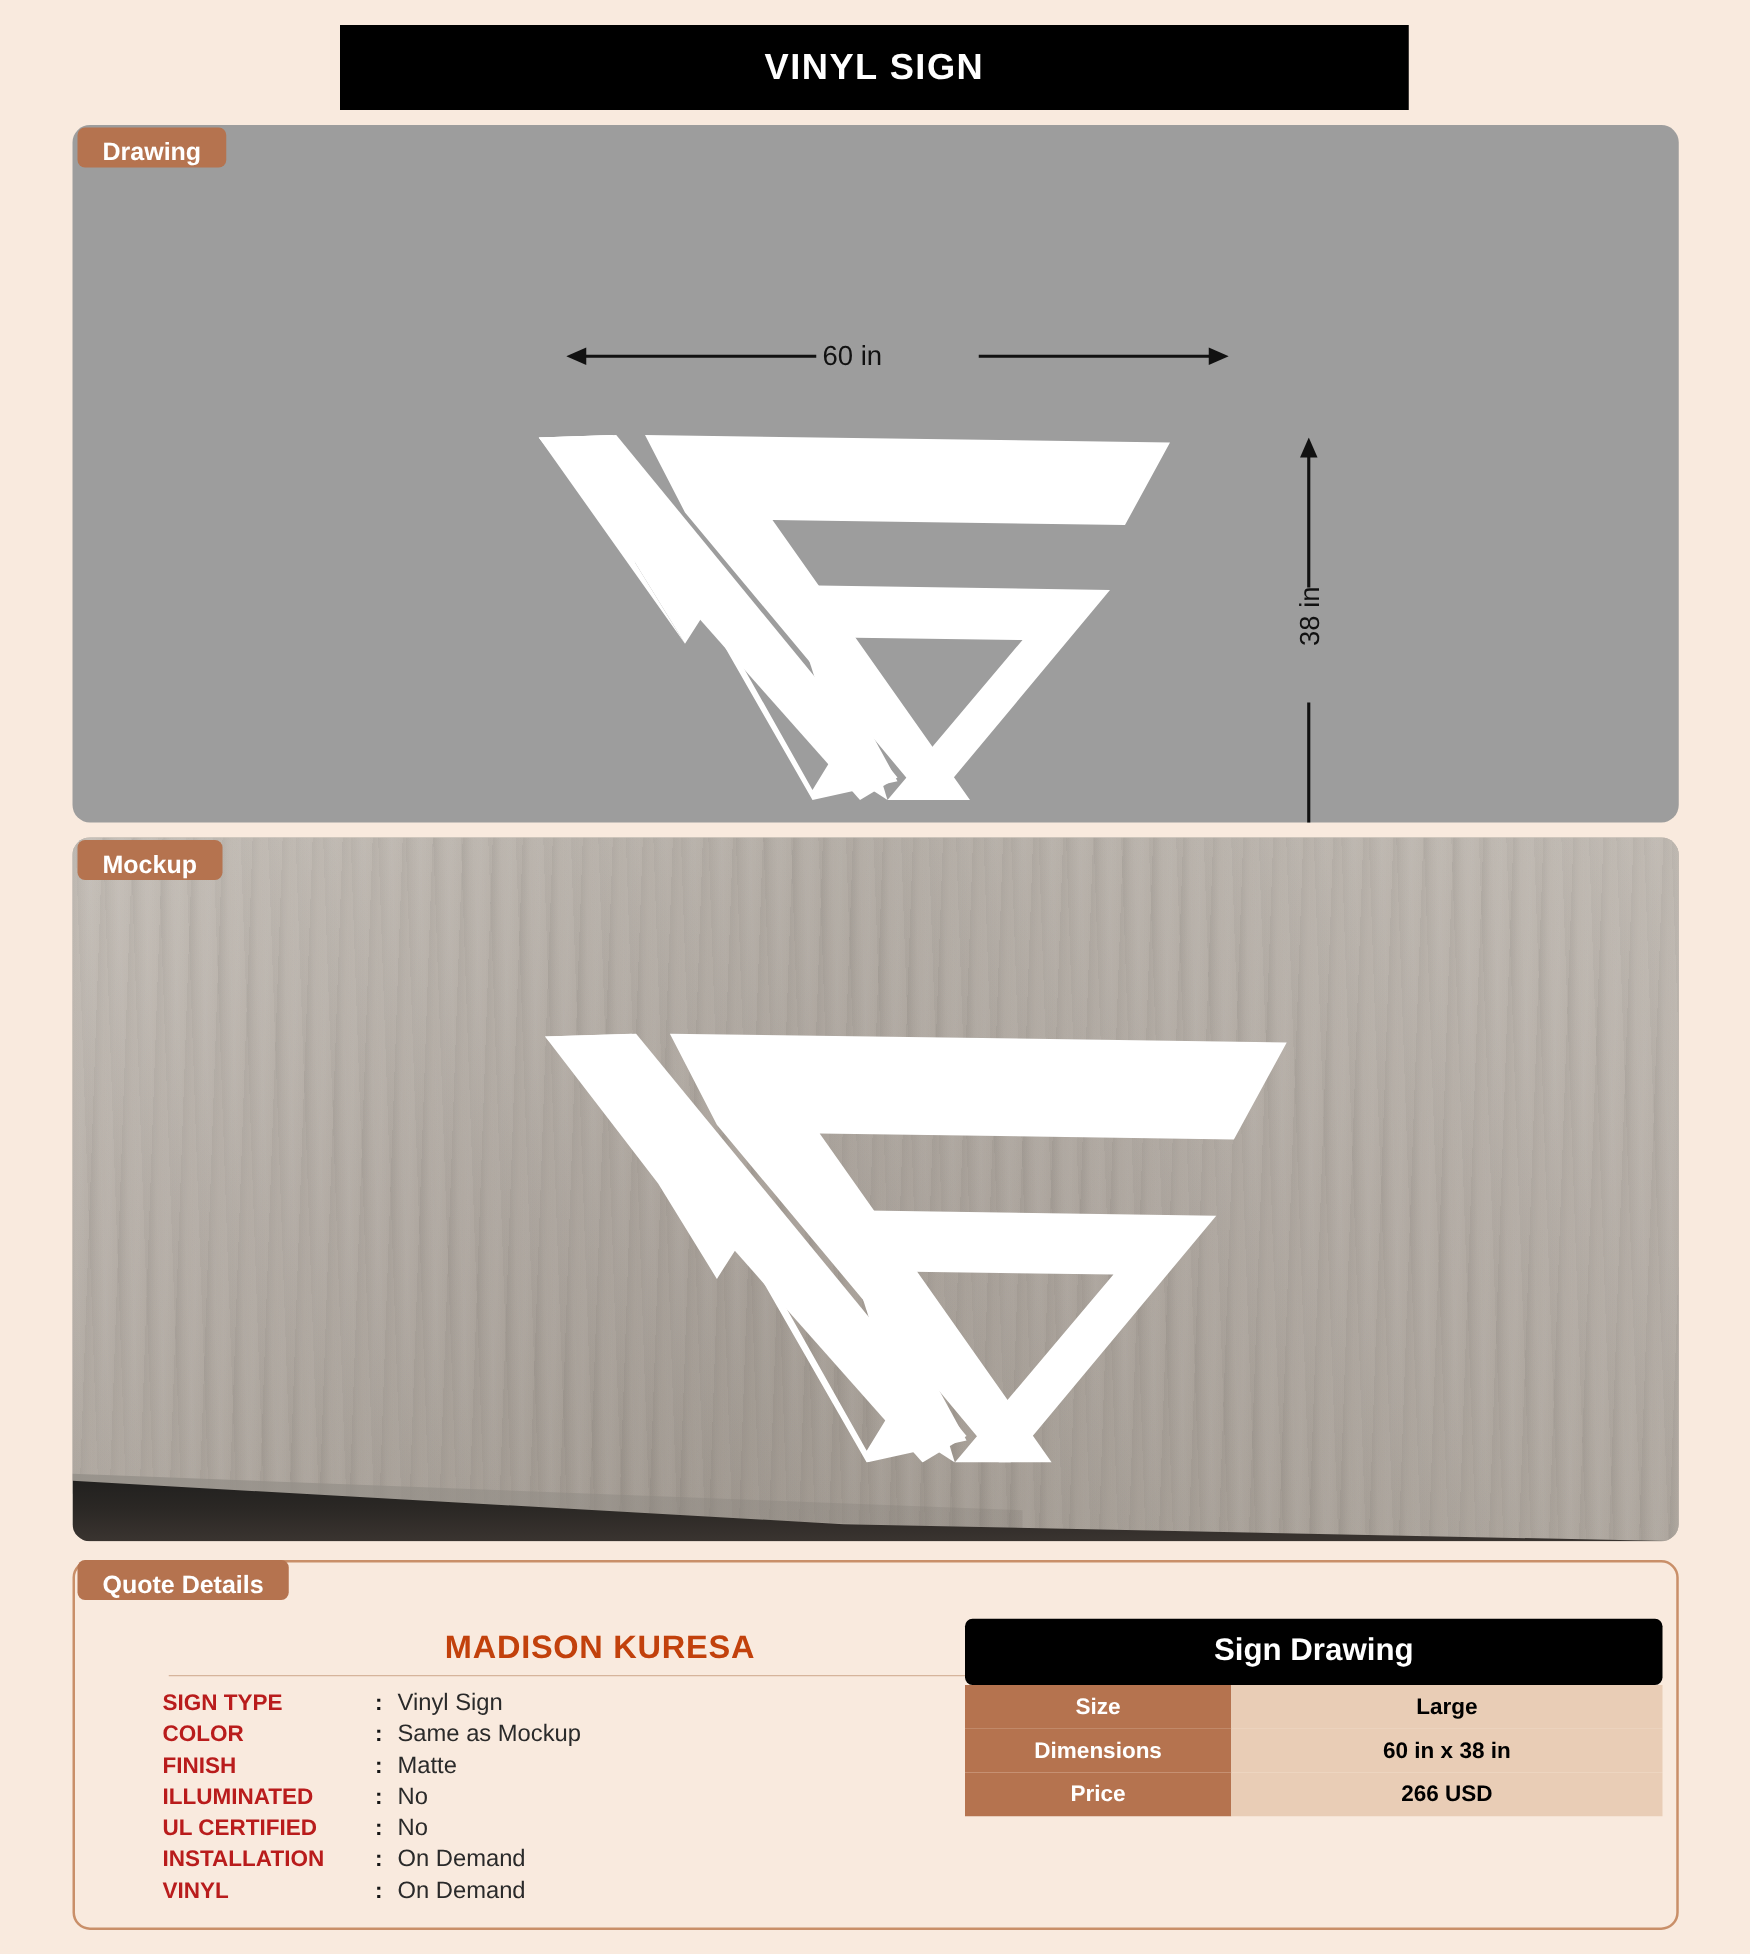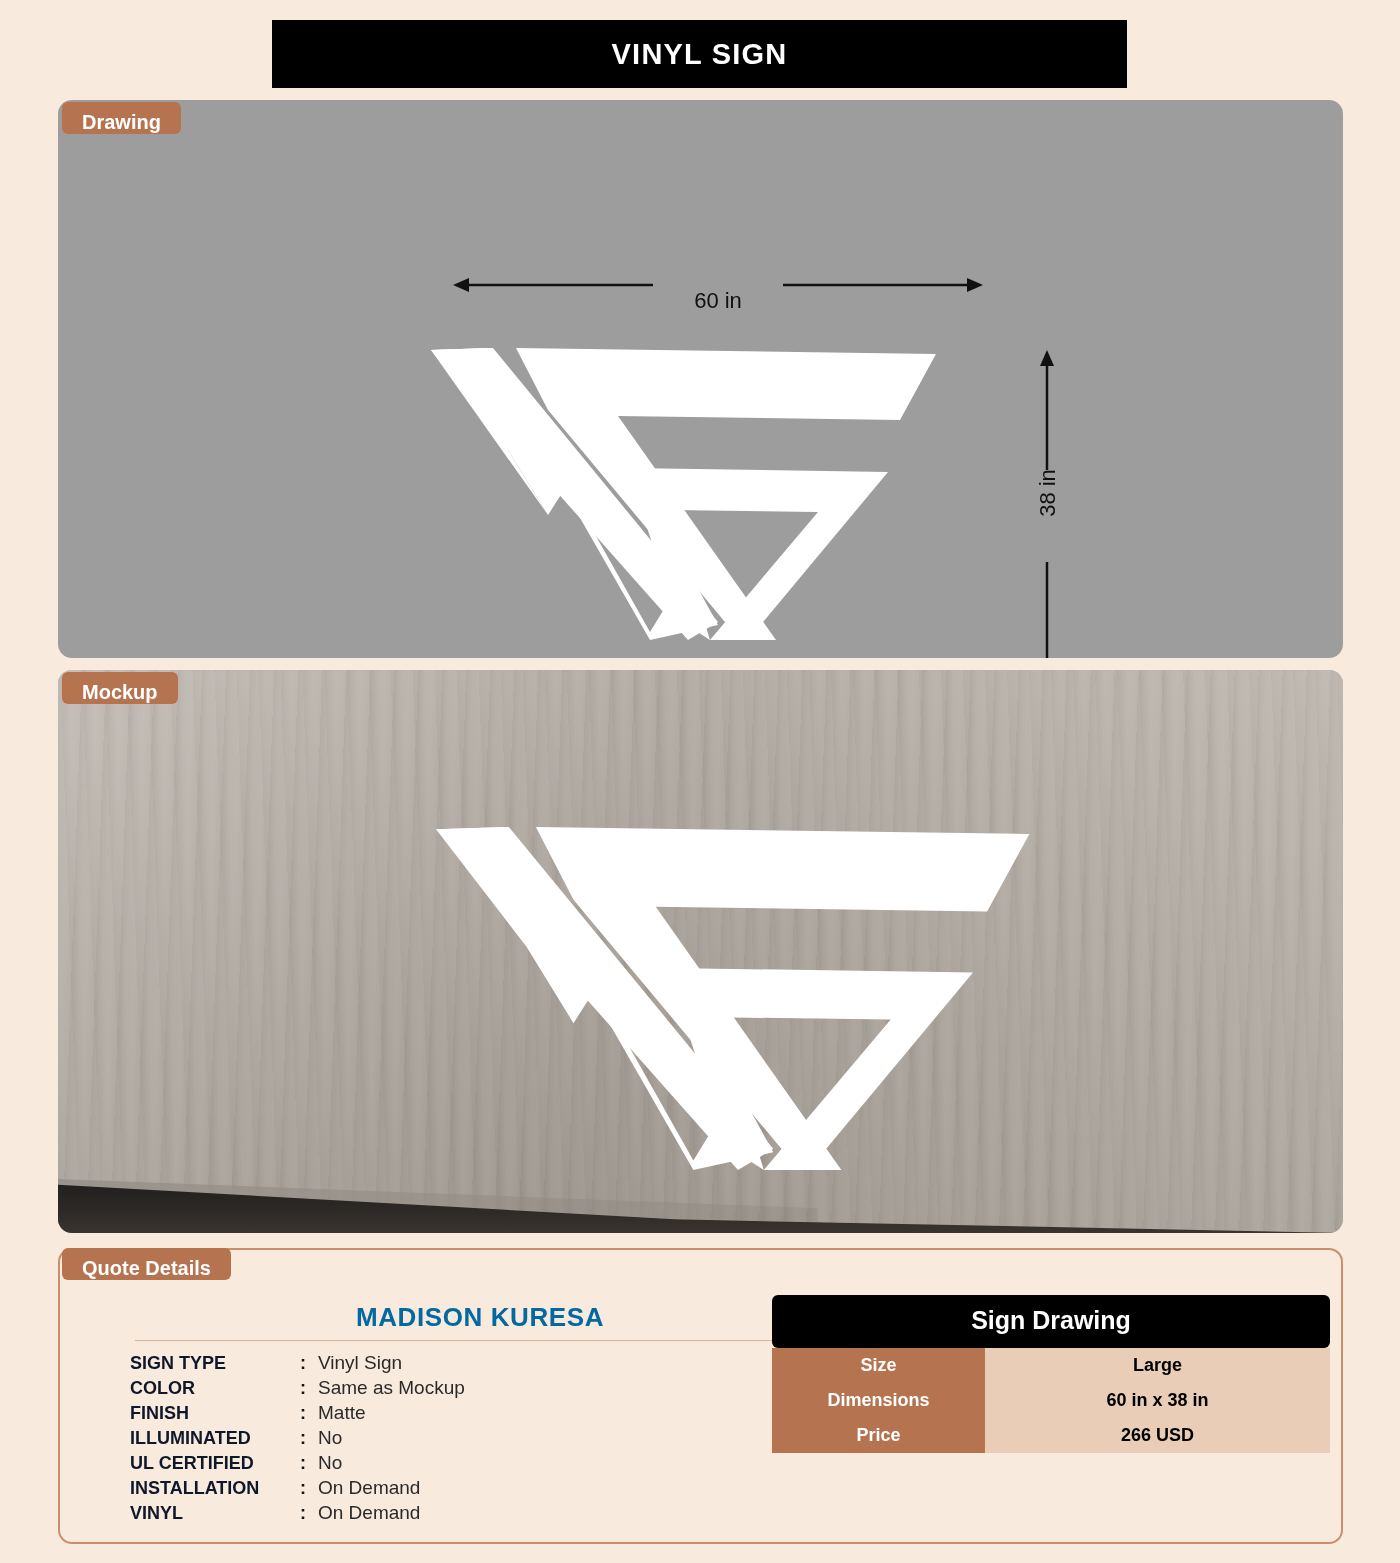--- a/index.html
+++ b/index.html
@@ -123,21 +123,21 @@
   #quote-label { left: 62px; top: 1248px; }
 
   .client-name {
     position: absolute;
     left: 75px;
     top: 52px;
     width: 690px;
     text-align: center;
     font-size: 26px;
     font-weight: bold;
-    color: #0369a1;
+    color: #c2410c;
     letter-spacing: 0.6px;
   }
   .client-rule {
     position: absolute;
     left: 75px;
     top: 90px;
     width: 690px;
     height: 1px;
     background: #d6b49b;
   }
@@ -150,21 +150,21 @@
   }
   .spec-row {
     display: flex;
     align-items: baseline;
     height: 25px;
   }
   .spec-key {
     width: 170px;
     font-size: 18px;
     font-weight: bold;
-    color: #0f172a;
+    color: #b91c1c;
   }
   .spec-colon {
     width: 18px;
     font-size: 18px;
     font-weight: bold;
     color: #141414;
   }
   .spec-val {
     font-size: 19px;
     color: #2a2a2a;
@@ -223,21 +223,21 @@
   <div class="panel-label" id="drawing-label">Drawing</div>
   <div class="panel" id="drawing-panel">
 
     <div class="dim-h-wrap">
       <svg width="530" height="34" viewBox="0 0 530 34">
         <line x1="8" y1="17" x2="200" y2="17" stroke="#111" stroke-width="2.5"></line>
         <line x1="330" y1="17" x2="522" y2="17" stroke="#111" stroke-width="2.5"></line>
         <polygon points="0,17 16,10 16,24" fill="#111"></polygon>
         <polygon points="530,17 514,10 514,24" fill="#111"></polygon>
       </svg>
-      <span class="dim-label" style="left:205px; top:4px; width:120px; text-align:center;margin-top:16px;">60 in</span>
+      <span class="dim-label" style="left:205px; top:4px; width:120px; text-align:left;">60 in</span>
     </div>
 
     <div class="dim-v-wrap">
       <svg width="34" height="330" viewBox="0 0 34 330">
         <line x1="17" y1="8" x2="17" y2="120" stroke="#111" stroke-width="2.5"></line>
         <line x1="17" y1="212" x2="17" y2="322" stroke="#111" stroke-width="2.5"></line>
         <polygon points="17,0 10,16 24,16" fill="#111"></polygon>
         <polygon points="17,330 10,314 24,314" fill="#111"></polygon>
       </svg>
       <span class="dim-label" style="left:-22px; top:130px; width:80px; text-align:center; transform:rotate(-90deg);">38 in</span>

